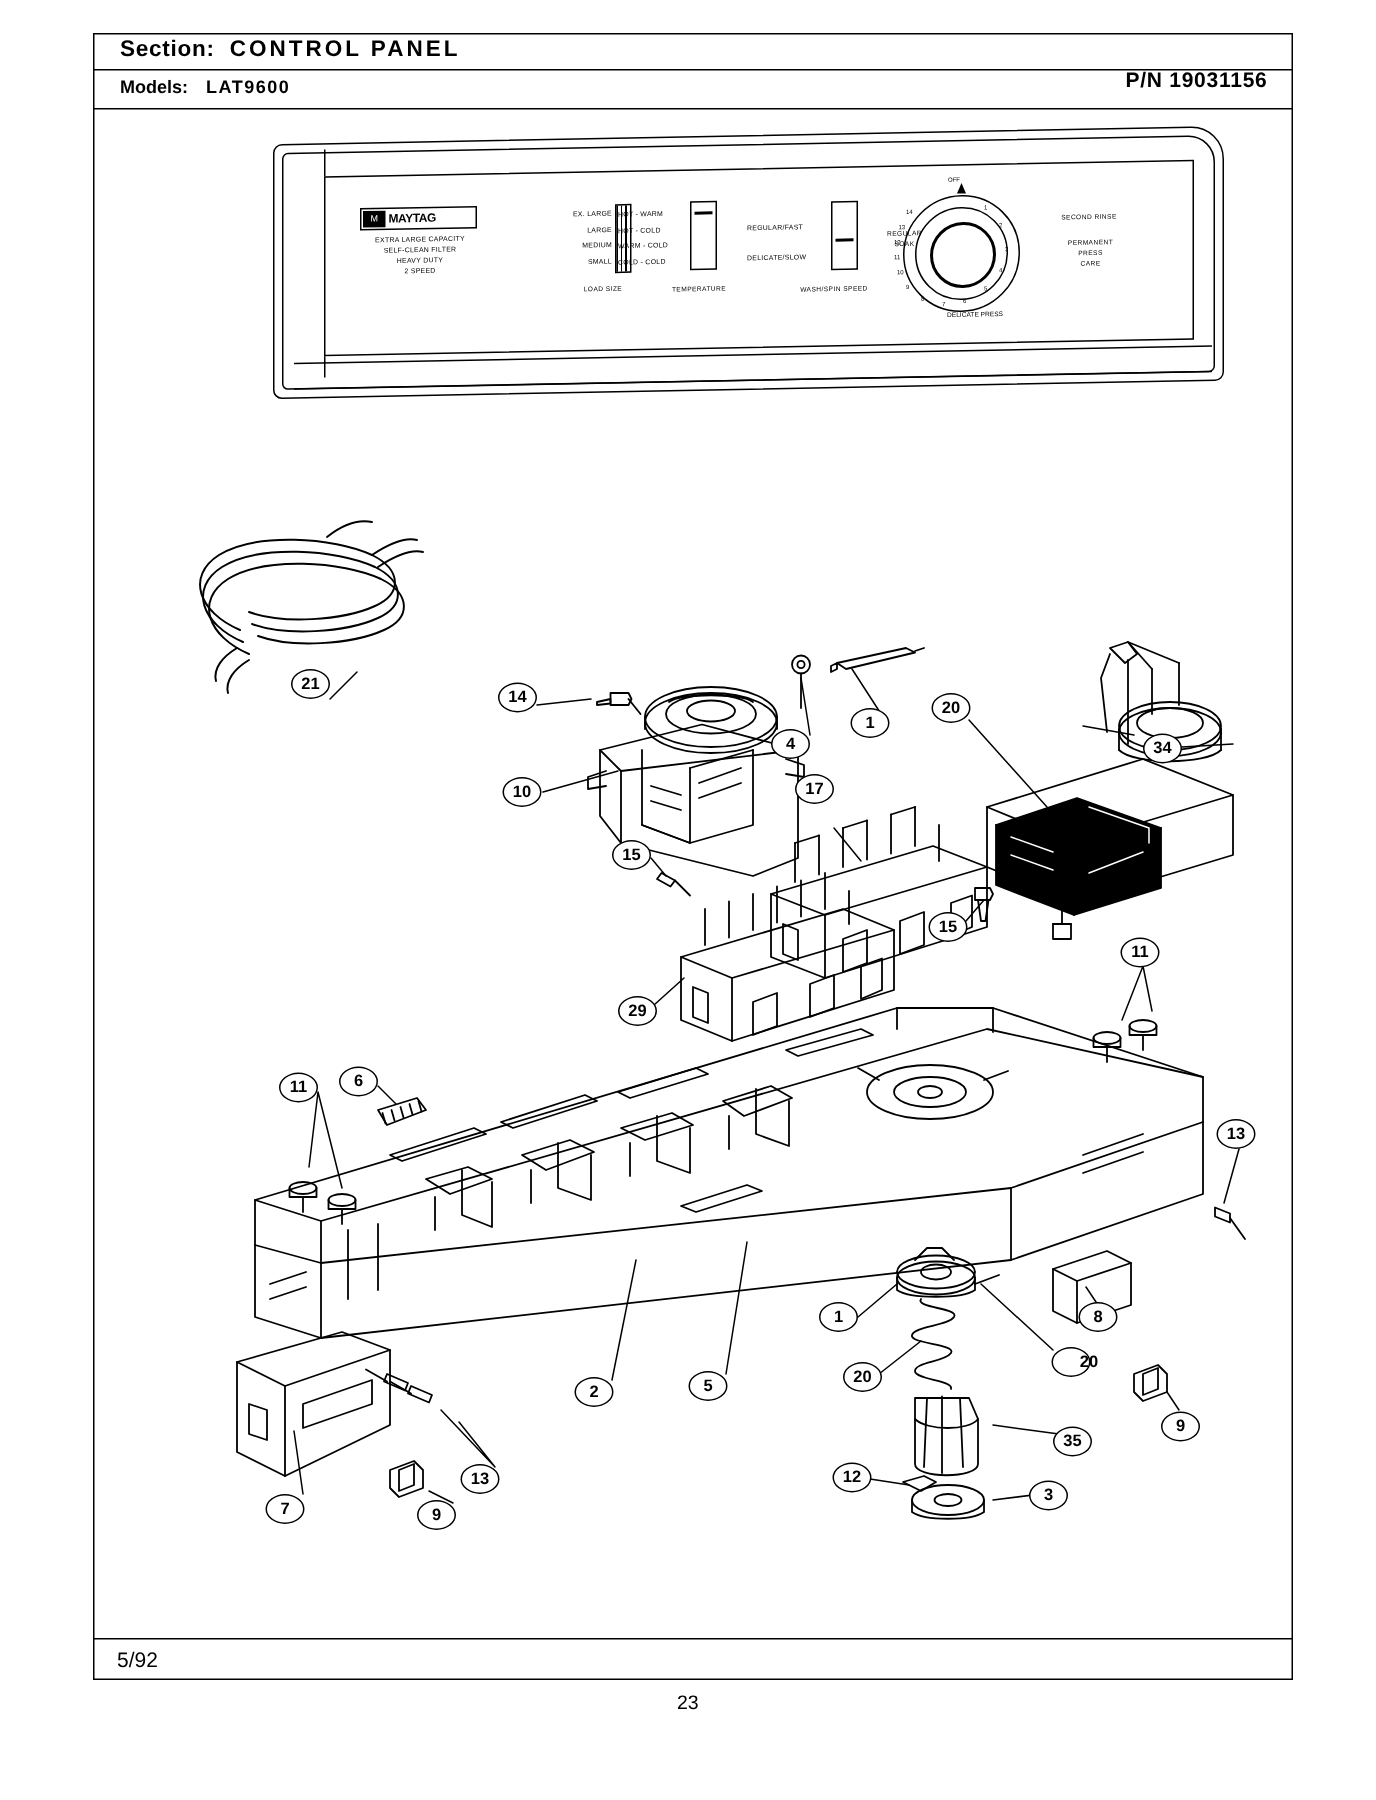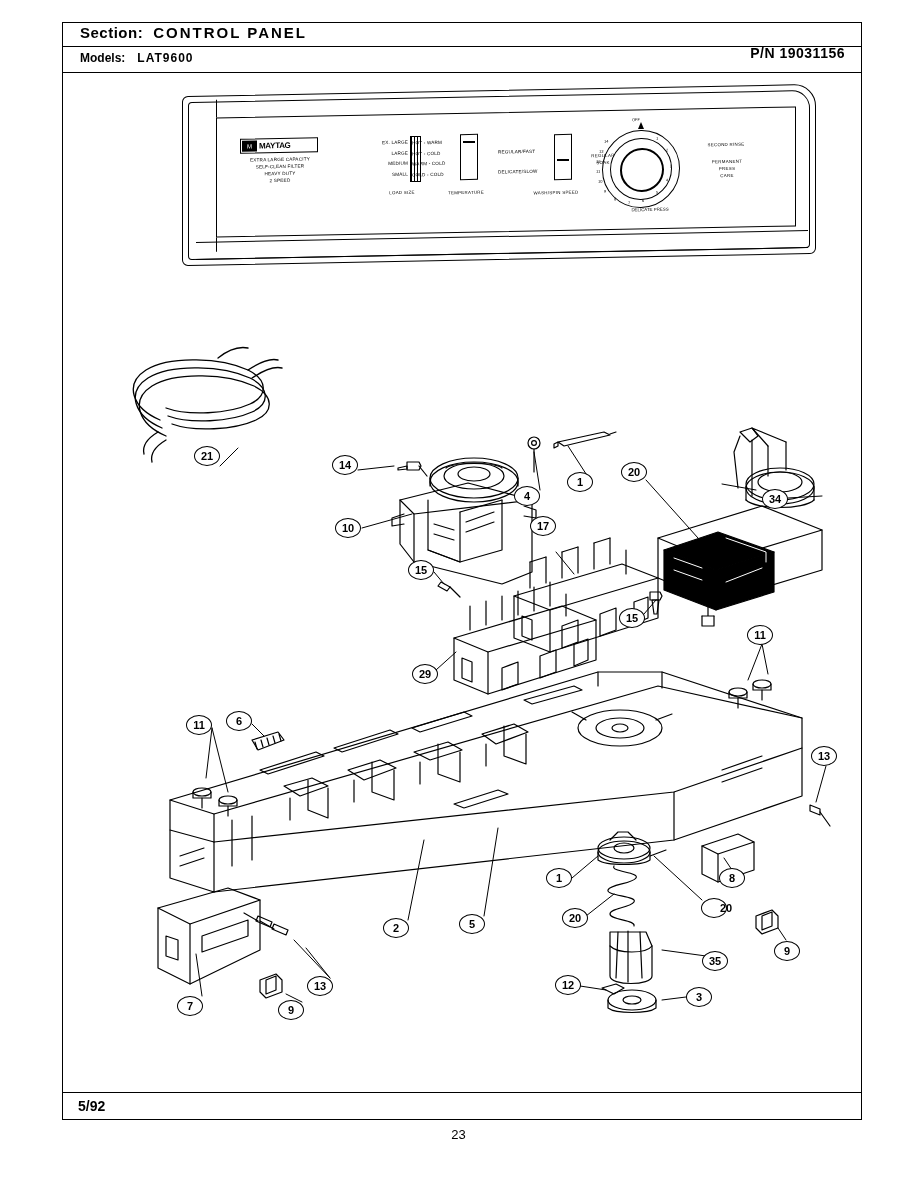--- a/index.html
+++ b/index.html
@@ -83,21 +83,21 @@
     top: 1092px;
     width: 800px;
     height: 0;
     border-top: 1.5px solid #000;
   }
   .footer-date {
     position: absolute;
     left: 78px;
     top: 1098px;
     font-size: 14px;
-    font-weight: bold;
+    font-weight: normal;
   }
   .page-num {
     position: absolute;
     left: 0;
     top: 1127px;
     width: 917px;
     text-align: center;
     font-size: 13px;
   }
 

